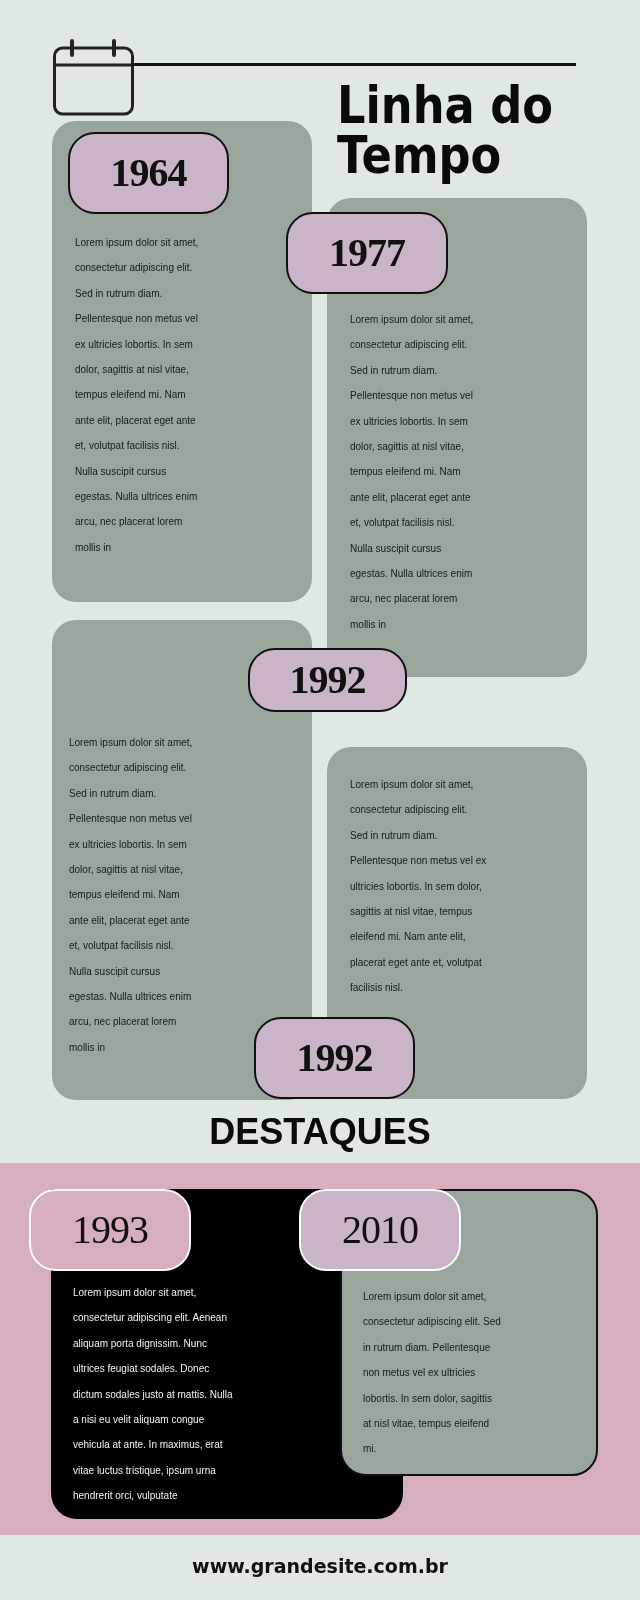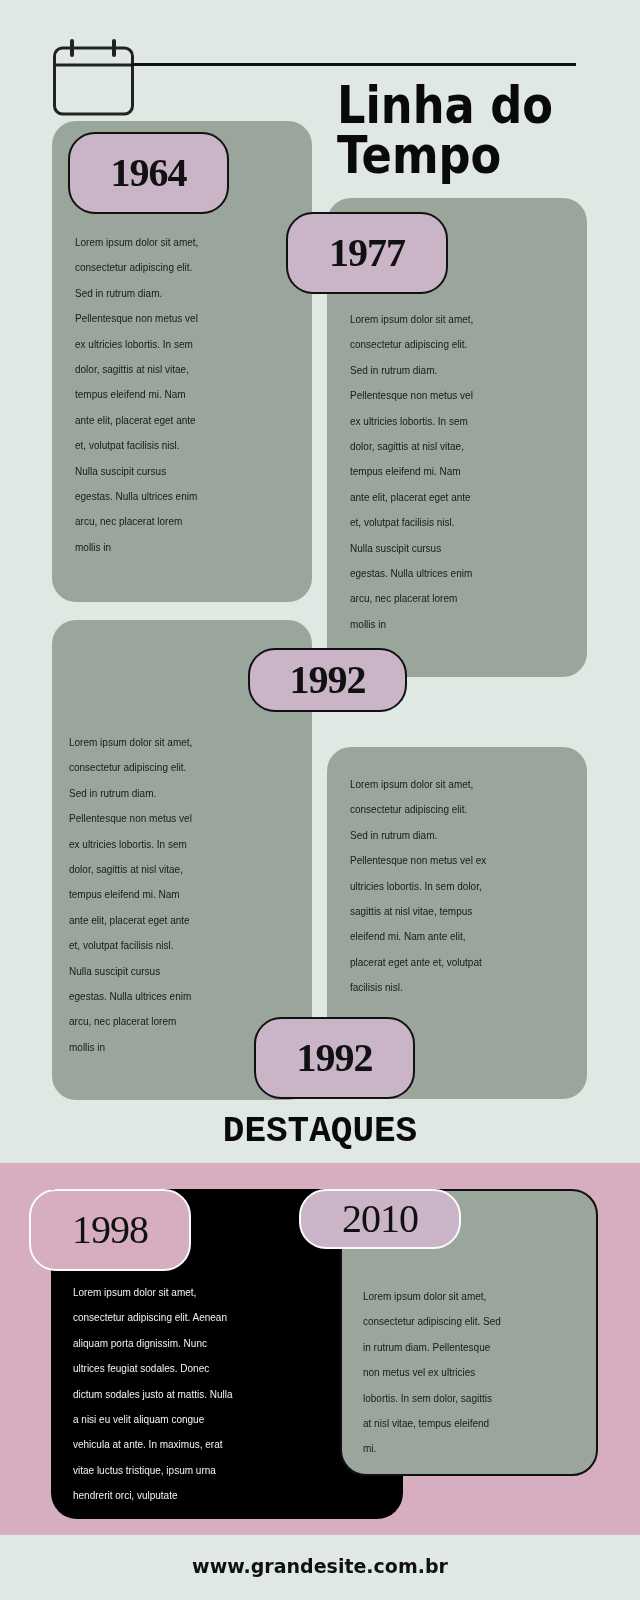--- a/index.html
+++ b/index.html
@@ -13,21 +13,21 @@
   .year { font-family: "Liberation Serif", serif; font-size: 40px; color: #111; letter-spacing: -1px; line-height: 1; }
   .year.bold { font-weight: 700; }
   .year.regular { font-weight: 400; }
   .body-text { position: absolute; font-family: "Liberation Sans", sans-serif; font-size: 10px;
                line-height: 25.4px; color: #1a1a1a; white-space: pre-line; margin: 0; }
   .body-text.light { color: #f2f2f2; }
   .title { position: absolute; left: 337px; top: 80px; font-family: "DejaVu Sans", sans-serif; font-weight: 700;
            font-size: 52px; line-height: 50px; color: #0a0a0a; transform: scaleX(0.86); transform-origin: left top;
            white-space: nowrap; margin: 0; }
   .section-title { position: absolute; left: 0; width: 640px; top: 1114px; text-align: center;
-                   font-family: Liberation Mono, monospace; font-weight: 700; font-size: 36px; line-height: 36px;
+                   font-family: Liberation Sans, sans-serif; font-weight: 700; font-size: 36px; line-height: 36px;
                    color: #0a0a0a; margin: 0; }
   .footer-text { position: absolute; left: 0; width: 640px; top: 1554px; text-align: center;
                  font-family: "DejaVu Sans", sans-serif; font-weight: 700; font-size: 19px; line-height: 24px; color: #111; }
 </style>
 </head>
 <body>
 
 <div class="abs" style="left:0;top:0;width:640px;height:200px;padding-left:24px;">
   <svg class="abs" style="left:48px;top:38px;" width="90" height="80" viewBox="0 0 90 80">
     <rect x="6.5" y="10" width="78" height="66" rx="8" ry="8" fill="none" stroke="#222" stroke-width="3"></rect>
@@ -124,20 +124,20 @@
 hendrerit orci, vulputate</p>
 <p class="body-text" style="left:363px;top:1284px;">Lorem ipsum dolor sit amet,
 consectetur adipiscing elit. Sed
 in rutrum diam. Pellentesque
 non metus vel ex ultricies
 lobortis. In sem dolor, sagittis
 at nisl vitae, tempus eleifend
 mi.</p>
 
 <div class="pill hl" style="left:29px;top:1189px;width:162px;height:82px;background:#d6aebf;">
-  <span class="year regular">1998</span>
+  <span class="year regular">1993</span>
 </div>
-<div class="pill hl" style="left:299px;top:1189px;width:162px;height:60px;background:#c9b5c7;">
+<div class="pill hl" style="left:299px;top:1189px;width:162px;height:82px;background:#c9b5c7;">
   <span class="year regular">2010</span>
 </div>
 
 <div class="abs" style="left:0;top:1535px;width:640px;height:65px;background:#dfe8e3;"></div>
 <a class="footer-text">www.grandesite.com.br</a>
 
 </body></html>

